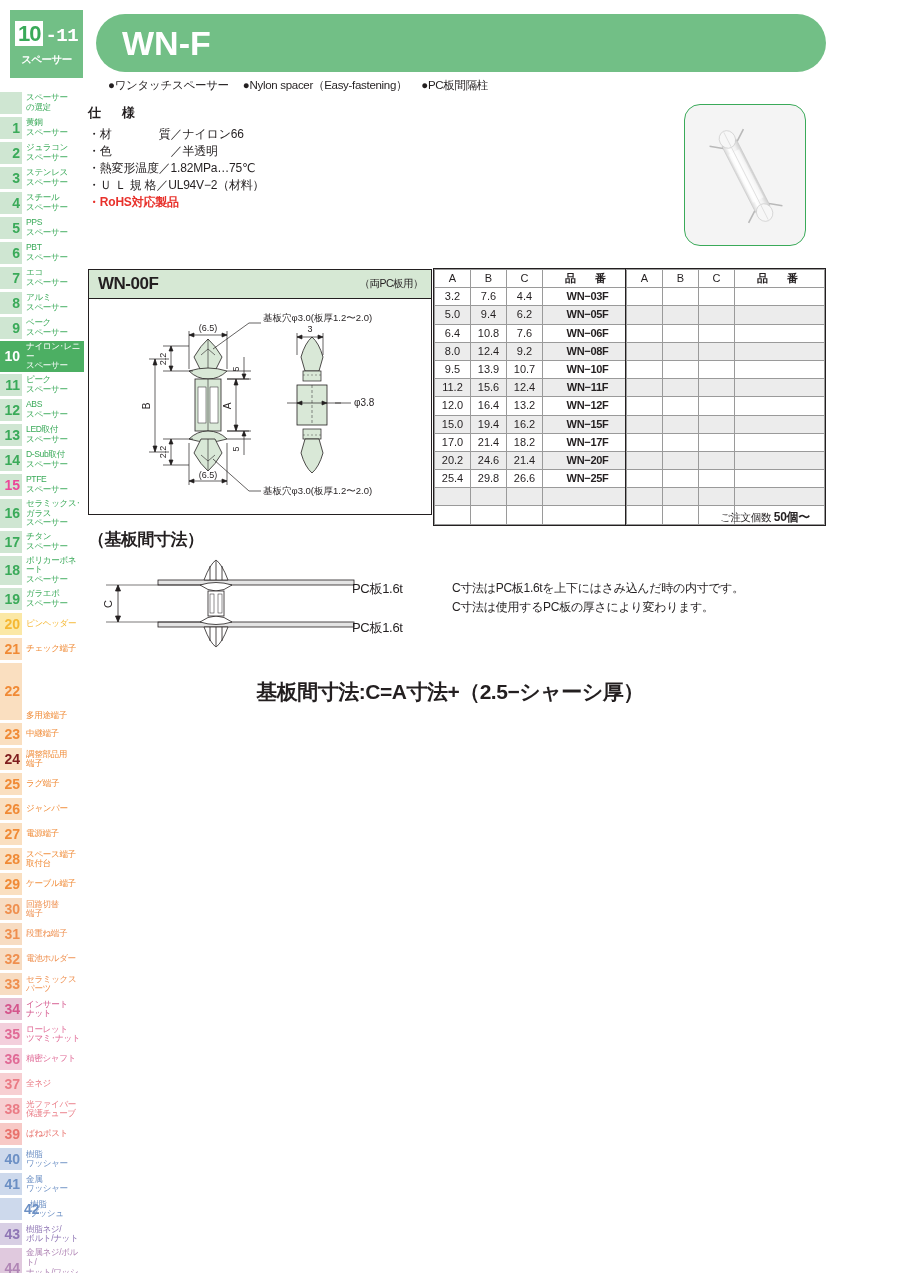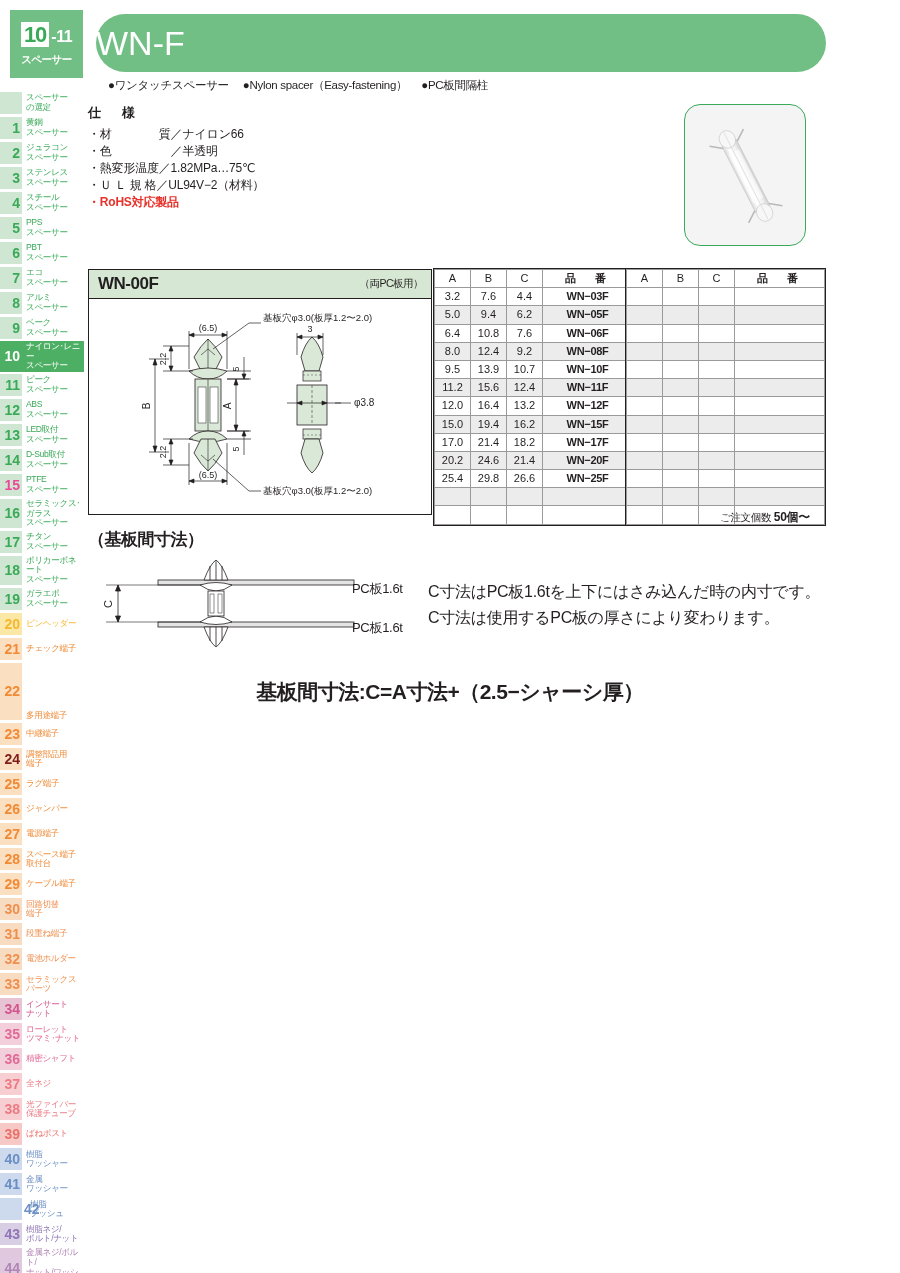--- a/index.html
+++ b/index.html
@@ -22,38 +22,38 @@
     display: flex; flex-direction: column;
     align-items: center; justify-content: center;
   }
   #chapter-tab .numline { display: flex; align-items: baseline; }
   #chapter-tab .bignum {
     background: #ffffff; color: #3aaa59;
     font-weight: bold; font-size: 22px; line-height: 1;
     padding: 2px 3px 1px 3px; letter-spacing: -1px;
   }
   #chapter-tab .subnum {
-    color: #ffffff; font-weight: bold; font-size: 16px;
-    margin-left: 2px; letter-spacing: -0.5px;
+    color: #ffffff; font-weight: bold; font-size: 19px;
+    margin-left: 2px; letter-spacing: -0.5px; font-family: Liberation Mono, monospace;
   }
   #chapter-tab .tablabel {
     color: #ffffff; font-size: 10.5px; font-weight: bold;
     margin-top: 6px; letter-spacing: -0.5px;
   }
 
   #title-banner {
     position: absolute; left: 96px; top: 14px;
     width: 730px; height: 58px;
     background: #72bf86;
     border-radius: 29px;
     display: flex; align-items: center;
   }
   #title-banner .ttl {
-    color: #ffffff; font-size: 34px; font-weight: normal;
-    letter-spacing: 0px; 
+    color: #ffffff; font-size: 34px; font-weight: bold;
+    letter-spacing: 0px; margin-left: 26px;
   }
 
   #subtitle-row {
     position: absolute; left: 108px; top: 78px;
     display: flex; gap: 14px;
     font-size: 11.5px; color: #231f20; letter-spacing: -0.3px;
     white-space: nowrap;
   }
 
   
@@ -159,21 +159,21 @@
     position: absolute; left: 88px; top: 528px;
     font-size: 17px; font-weight: bold; letter-spacing: -0.5px;
   }
   #lower-diagram { position: absolute; left: 96px; top: 556px; width: 280px; height: 96px; }
   .pcb-label {
     position: absolute; font-size: 13px; letter-spacing: -0.3px;
   }
   #pcb-label-top { left: 352px; top: 580px; }
   #pcb-label-bot { left: 352px; top: 619px; }
   #notes-block { position: absolute; left: 428px; top: 579px; }
-  #notes-block div { font-size: 16px; line-height: 1.6; letter-spacing: -0.3px; }
+  #notes-block div { font-size: 12px; line-height: 1.6; letter-spacing: -0.3px; margin-left: 24px; }
   #formula {
     position: absolute; left: 0; top: 678px; width: 900px;
     text-align: center; font-size: 21px; font-weight: bold;
     letter-spacing: -0.5px;
   }
 </style>
 </head>
 <body>
 
 <div id="header-area">

